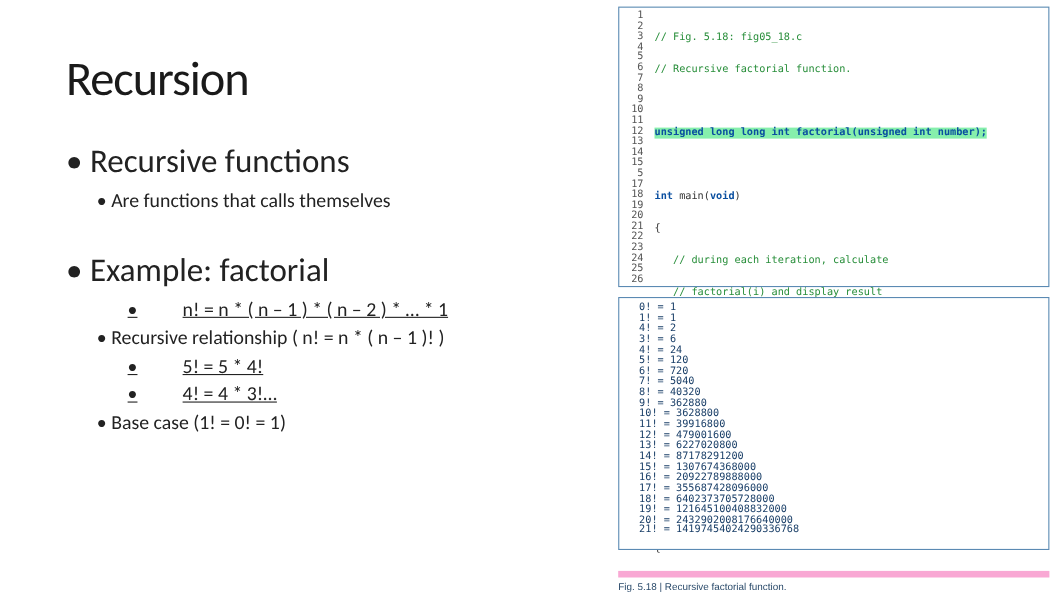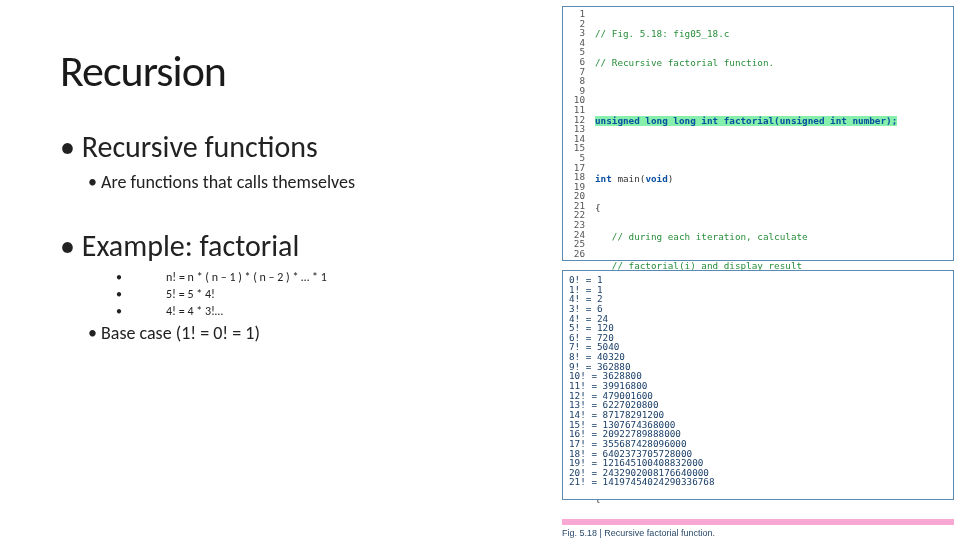--- a/index.html
+++ b/index.html
@@ -4,37 +4,37 @@
 <style>
   * { box-sizing: border-box; margin: 0; padding: 0; }
   html, body { width: 960px; height: 540px; background: #fff; font-family: "Segoe UI", Calibri, Arial, sans-serif; overflow: hidden; }
   .slide { position: relative; width: 960px; height: 540px; }
   .left { position: absolute; left: 60px; top: 44px; width: 470px; }
   .title { font-size: 44px; font-weight: 400; letter-spacing: -1px; color: #1a1a1a; margin-bottom: 30px; }
   .b1 { font-size: 30px; color: #222; margin: 14px 0 6px 0; }
   .b1::before { content: "• "; }
   .b2 { font-size: 18px; color: #222; margin: 4px 0 4px 28px; }
   .b2::before { content: "• "; }
-  .b3 { font-size: 12px; color: #222; margin: 3px 0 3px 56px; display: flex; }
+  .b3 { font-size: 18px; color: #222; margin: 3px 0 3px 56px; display: flex; text-decoration: underline; }
   .b3-dot { display:inline-block; width: 50px; }
   .b3-dot::before { content: "•"; }
   .spacer { height: 16px; }
 
   .code-panel { position: absolute; right: 6px; top: 6px; width: 392px; }
   .code-top { border: 1px solid #5b8ab3; background: #fff; height: 255px; position: relative; font-family: Consolas, monospace; font-size: 9.3px; line-height: 1.05; }
   .code-gutter { position: absolute; left: 0; top: 2px; bottom: 2px; width: 28px; color: #555; text-align: right; padding-right: 6px; }
   .code-gutter div { height: 9.6px; }
   .code-body { position:absolute; left: 32px; right: 4px; top: 2px; white-space: pre; }
   .code-body div { height: 9.6px; }
   .c-cm { color: #288e3a; }
   .c-kw { color: #0a4fa0; font-weight: bold; }
   .c-pl { color: #333; }
   .c-hl { background: #86efac; display:inline-block; }
 
-  .out-panel { position: absolute; right: 6px; top: 270px; width: 392px; height: 230px; border: 1px solid #5b8ab3; background:#fff; font-family: Consolas, monospace; font-size: 9.3px; color: #1a3f68; padding: 4px 6px; line-height: 1.04;}
+  .out-panel { position: absolute; right: 6px; top: 270px; width: 392px; height: 230px; border: 1px solid #5b8ab3; background:#fff; font-family: Consolas, monospace; font-size: 9.3px; color: #1a3f68; padding: 4px 18px; line-height: 1.04;}
   .out-line { white-space: pre; height: 9.65px; }
 
   .fig-cap { position:absolute; right: 6px; bottom: 2px; width: 392px; font-family: Arial, sans-serif; font-size: 9px; color: #2a4a6a; border-top: 6px solid #f9a8d4; padding-top: 3px; }
 </style>
 </head>
 <body>
 <div class="slide">
 
 <div class="left">
   <div class="title">Recursion</div>
@@ -42,20 +42,21 @@
   <div class="b1">Recursive functions</div>
   <div class="b2">Are functions that calls themselves</div>
 
   <div class="spacer"></div>
 
   <div class="b1">Example: factorial</div>
   <div class="b3">
         <span class="b3-dot"></span>
         <span>n! = n * ( n – 1 ) * ( n – 2 ) * … * 1</span>
       </div>
+  <div class="b2">Recursive relationship ( n! = n * ( n – 1 )! )</div>
   <div class="b3">
         <span class="b3-dot"></span>
         <span>5! = 5 * 4!</span>
       </div>
   <div class="b3">
         <span class="b3-dot"></span>
         <span>4! = 4 * 3!…</span>
       </div>
   <div class="b2">Base case (1! = 0! = 1)</div>
 </div>

